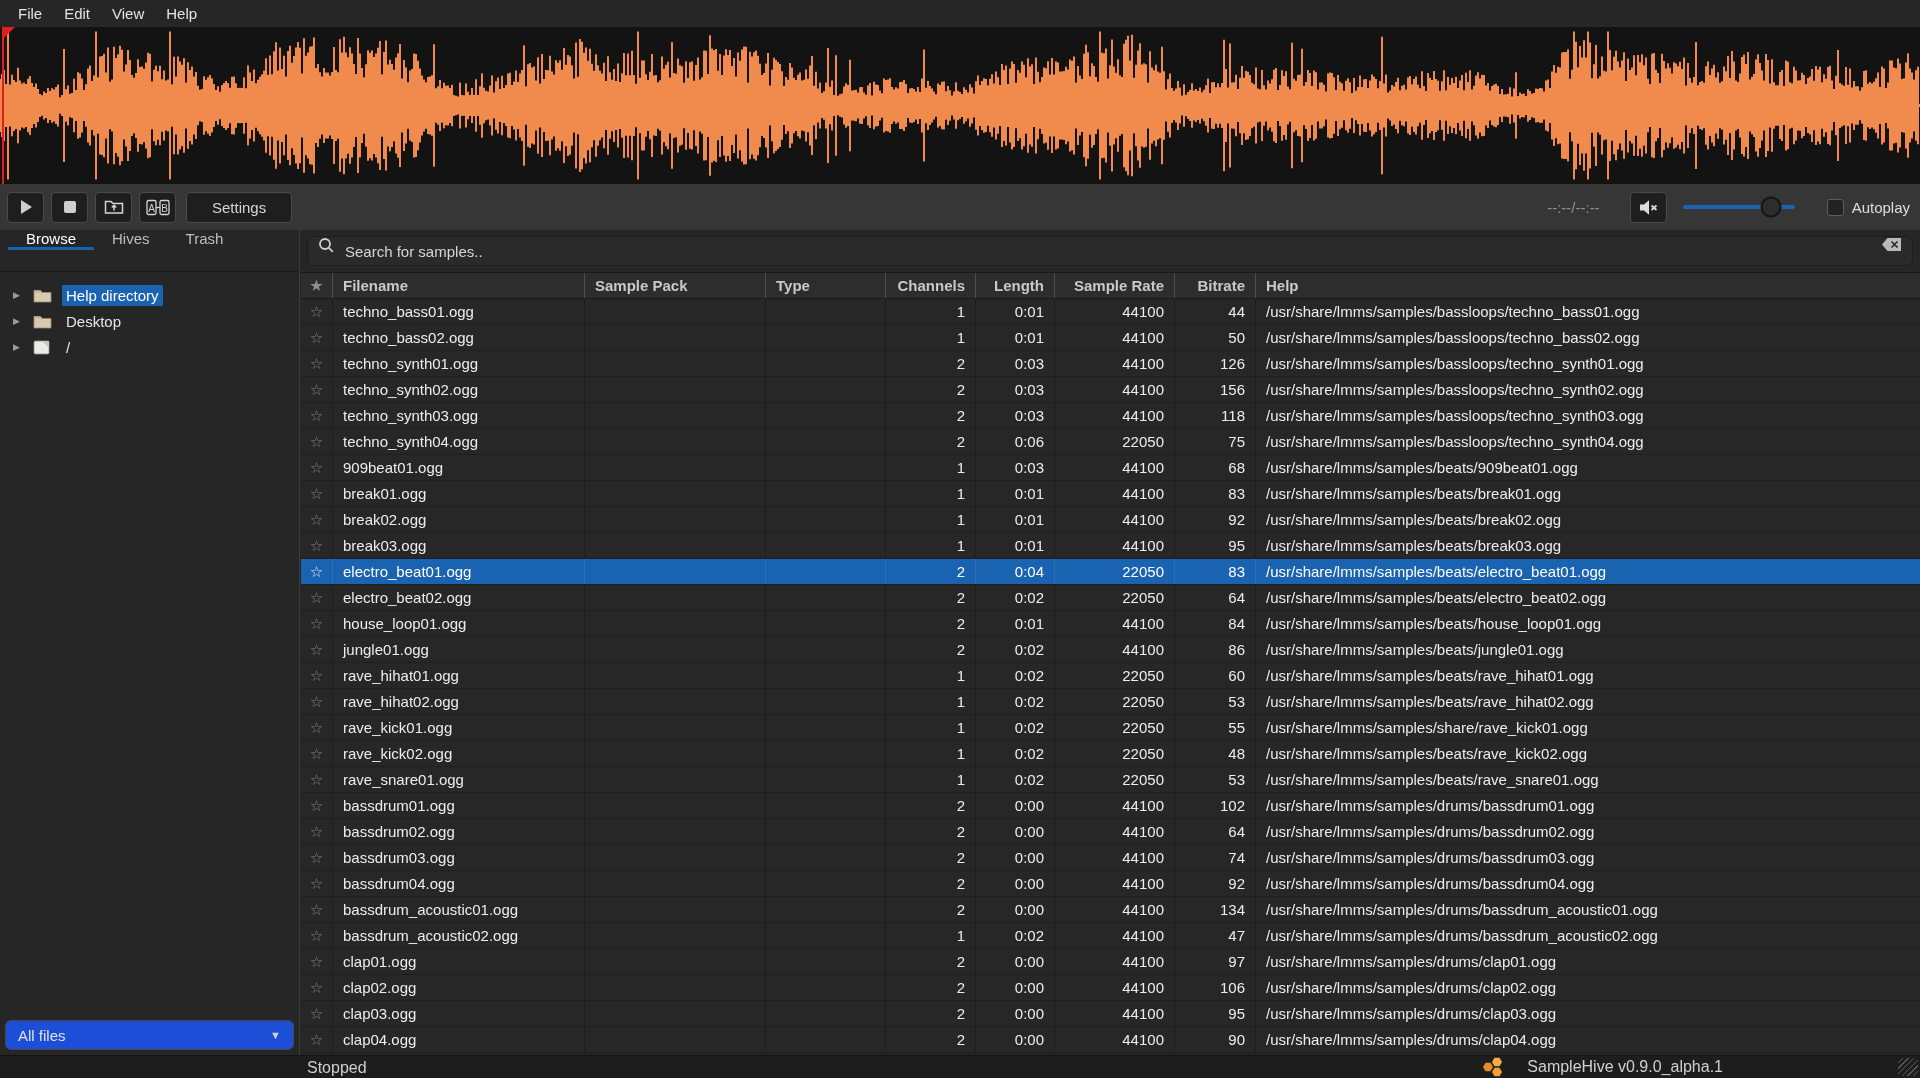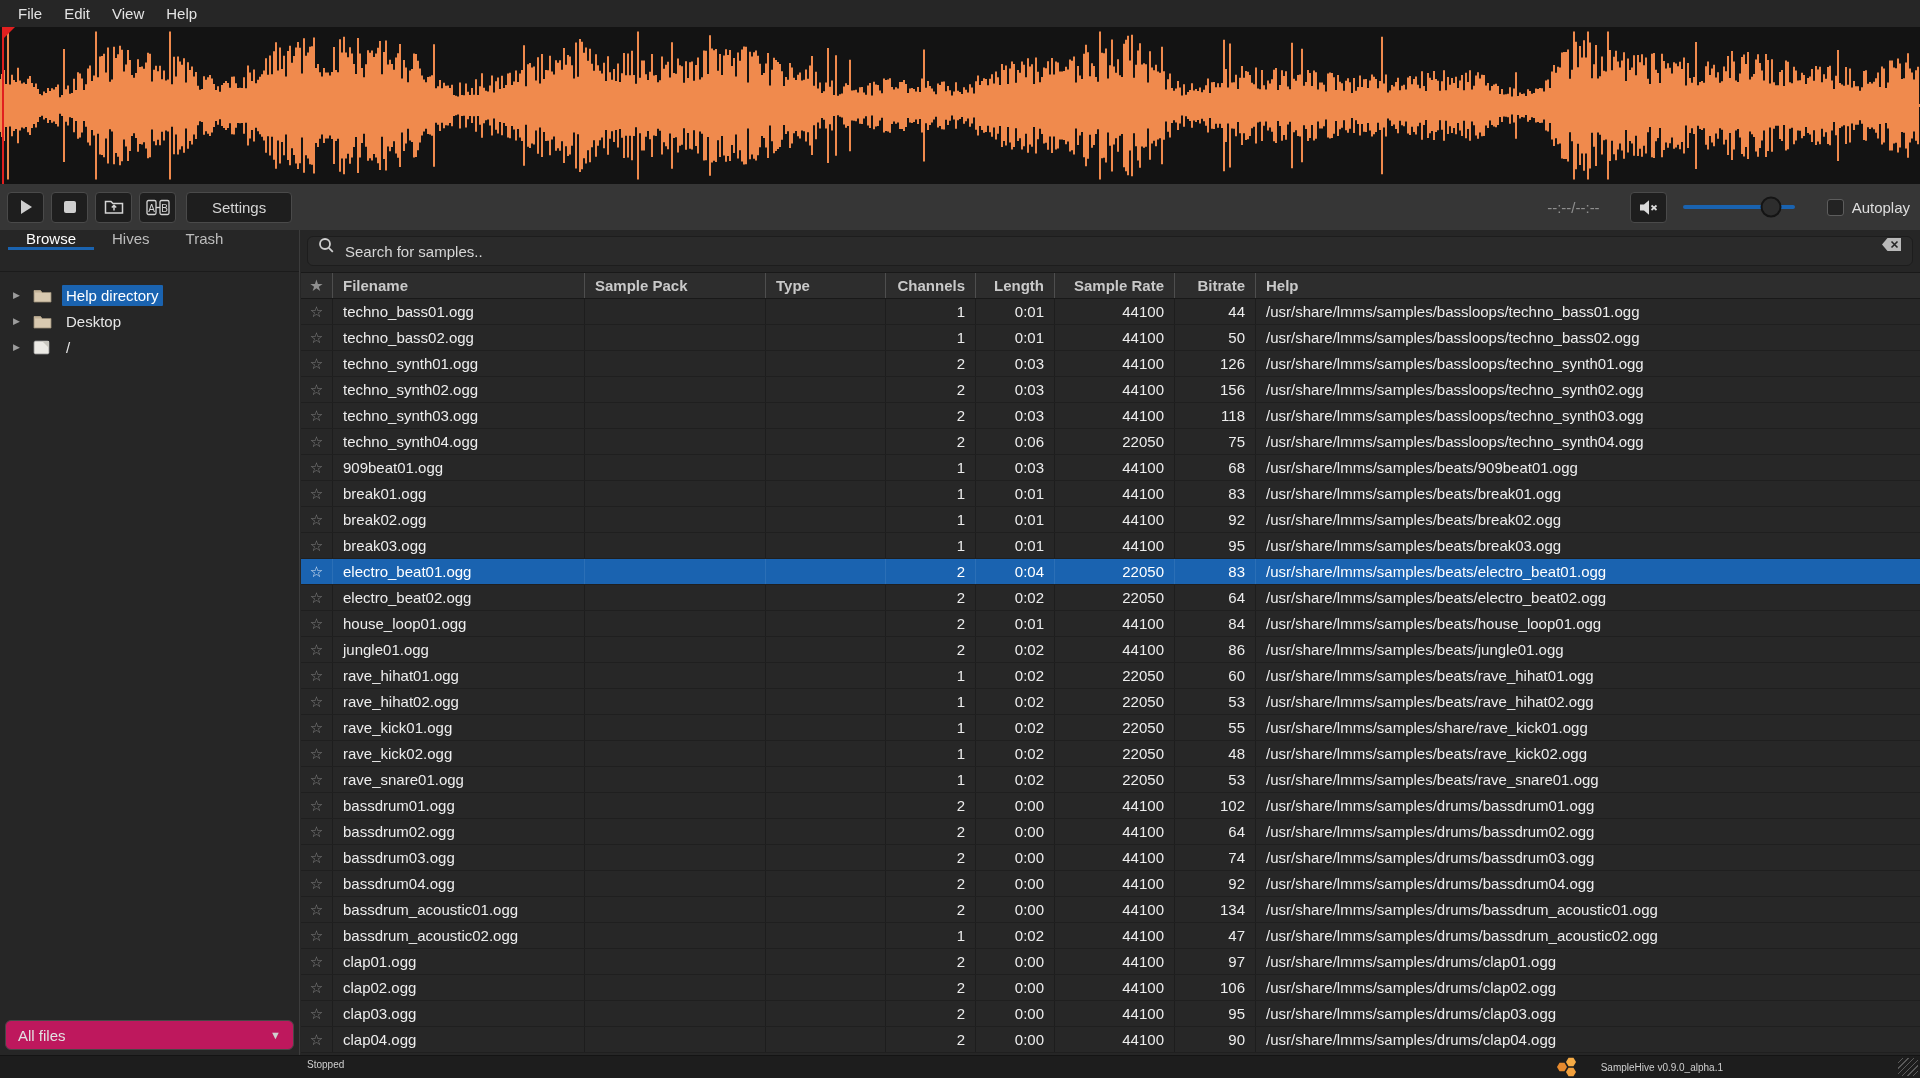--- a/index.html
+++ b/index.html
@@ -41,21 +41,21 @@
   .tabs{height:42px;display:flex;align-items:flex-start;padding-left:8px;border-bottom:1px solid #1b1b1b;box-sizing:border-box}
   .tab{padding:0 18px;display:flex;align-items:center;font-size:15px;color:#bdbdbd;
     border-bottom:3px solid transparent;box-sizing:border-box;cursor:default}
   .tab.active{color:#ffffff;border-bottom-color:#1a63b0}
   .tree{padding-top:10px}
   .tree-row{height:26px;display:flex;align-items:center;padding-left:13px;font-size:15px;color:#e6e6e6}
   .tree-arrow{color:#9c9c9c;font-size:9px;width:20px;flex:0 0 20px}
   .tree-icon{width:20px;height:16px;margin-right:9px;flex:0 0 20px;display:flex;align-items:center}
   .tree-label{padding:2px 4px;border-radius:1px;white-space:nowrap}
   .tree-label.selected{background:#1a63b0;color:#fff}
-  .filter-box{position:absolute;left:5px;right:5px;bottom:5px;height:30px;background:#be185d;
+  .filter-box{position:absolute;left:5px;right:5px;bottom:5px;height:30px;background:#1d4ed8;
     border:1px solid #474747;border-radius:6px;display:flex;align-items:center;padding:0 12px;
     box-sizing:border-box;font-size:15px;color:#e2e2e2}
   .filter-caret{margin-left:auto;color:#d0d0d0;font-size:11px}
   
   .right-panel{position:absolute;left:301px;top:0;width:1619px;height:825px}
   .search-row{height:42px;position:relative}
   .search-bar{position:absolute;left:6px;right:7px;top:6px;height:30px;background:#2a2a2a;
     border:1px solid #1d1d1d;border-radius:6px;display:flex;padding:0 10px;box-sizing:border-box}
   .search-input{flex:1;background:transparent;border:none;outline:none;color:#e0e0e0;
     font-size:15px;margin-left:9px;font-family:inherit}
@@ -72,21 +72,21 @@
   .cell{display:flex;align-items:center;padding-left:10px;border-right:1px solid #1d1d1d;
     box-sizing:border-box;overflow:hidden;white-space:nowrap;height:100%}
   .cell:last-child{border-right:none}
   .cell.right{justify-content:flex-end;padding-left:0;padding-right:10px}
   .cell.star{justify-content:center;padding:0;color:#828282;font-size:15px}
   .row.selected{background:#1a63b0;color:#fff}
   .row.selected .cell{border-right-color:rgba(255,255,255,0.08)}
   .row.selected .cell.star{color:#d7e5f5}
   
   .statusbar{position:absolute;top:1055px;left:0;width:1920px;height:23px;background:#1d1d1d;
-    border-top:1px solid #141414;box-sizing:border-box;font-size:10px;color:#cfcfcf}
+    border-top:1px solid #141414;box-sizing:border-box;font-size:16px;color:#cfcfcf}
   .status-text{position:absolute;left:307px;top:3px}
   .status-right{position:absolute;right:197px;top:0;height:22px;display:flex;align-items:center;gap:20px}
   .resize-grip{position:absolute;right:2px;bottom:2px;width:20px;height:18px;
     background:repeating-linear-gradient(135deg,transparent 0 3px,#5a5a5a 3px 4px)}
 </style>
 </head>
 <body>
 
 <nav class="menubar" id="menubar">
     <div class="menu-item">File</div>

